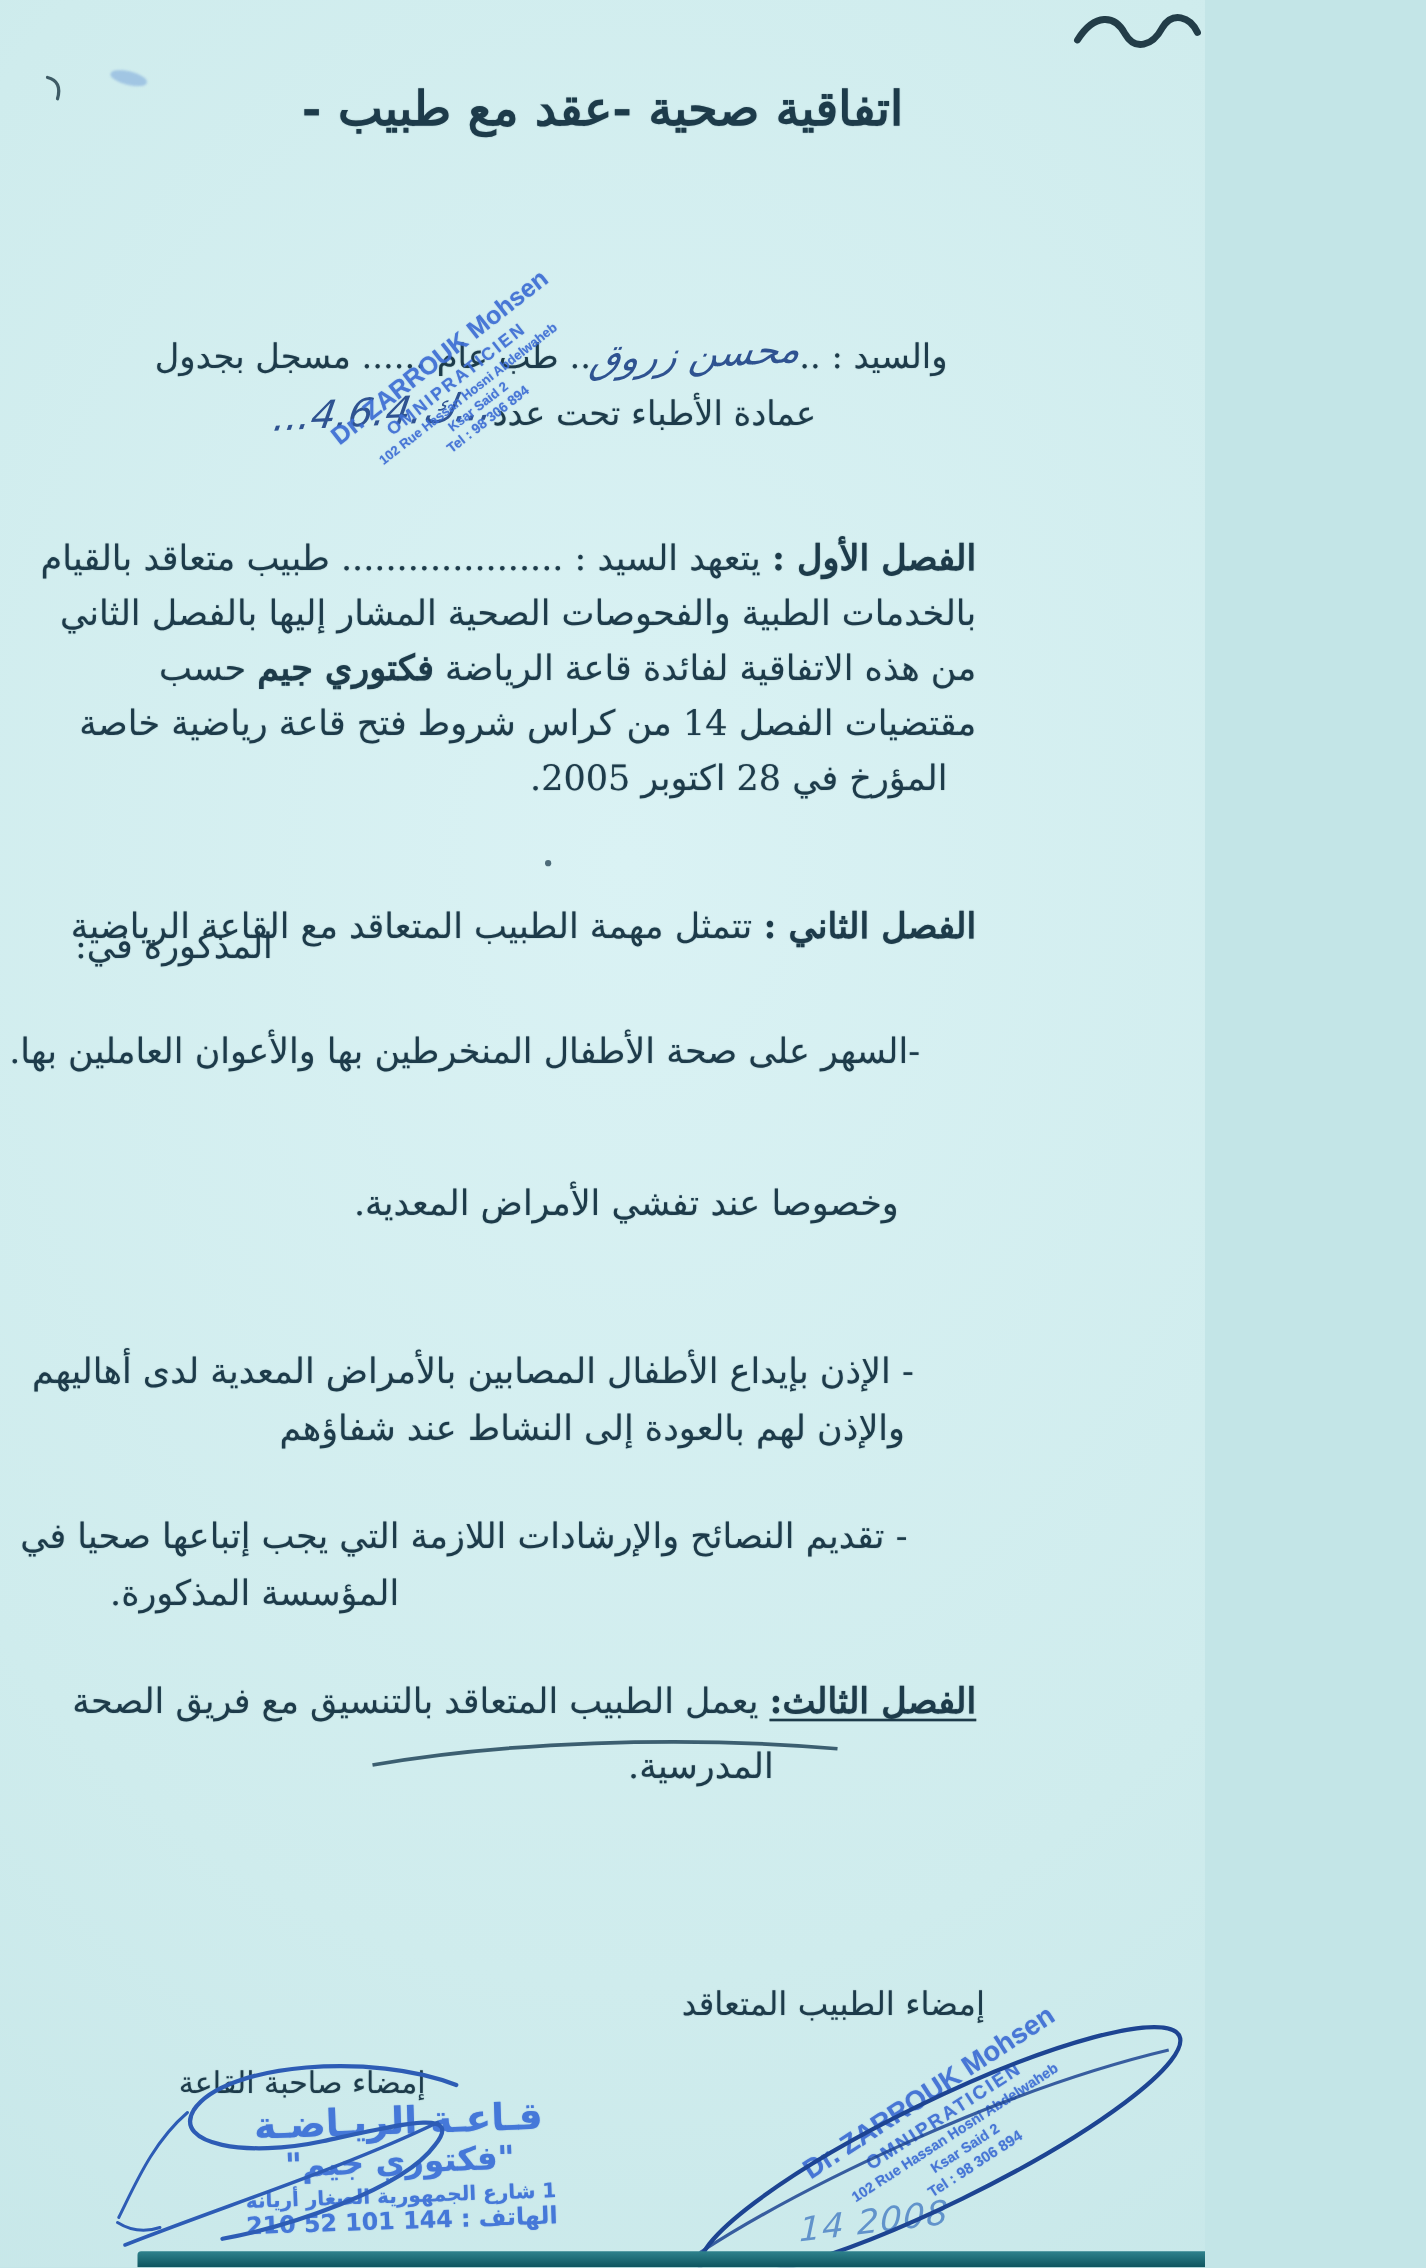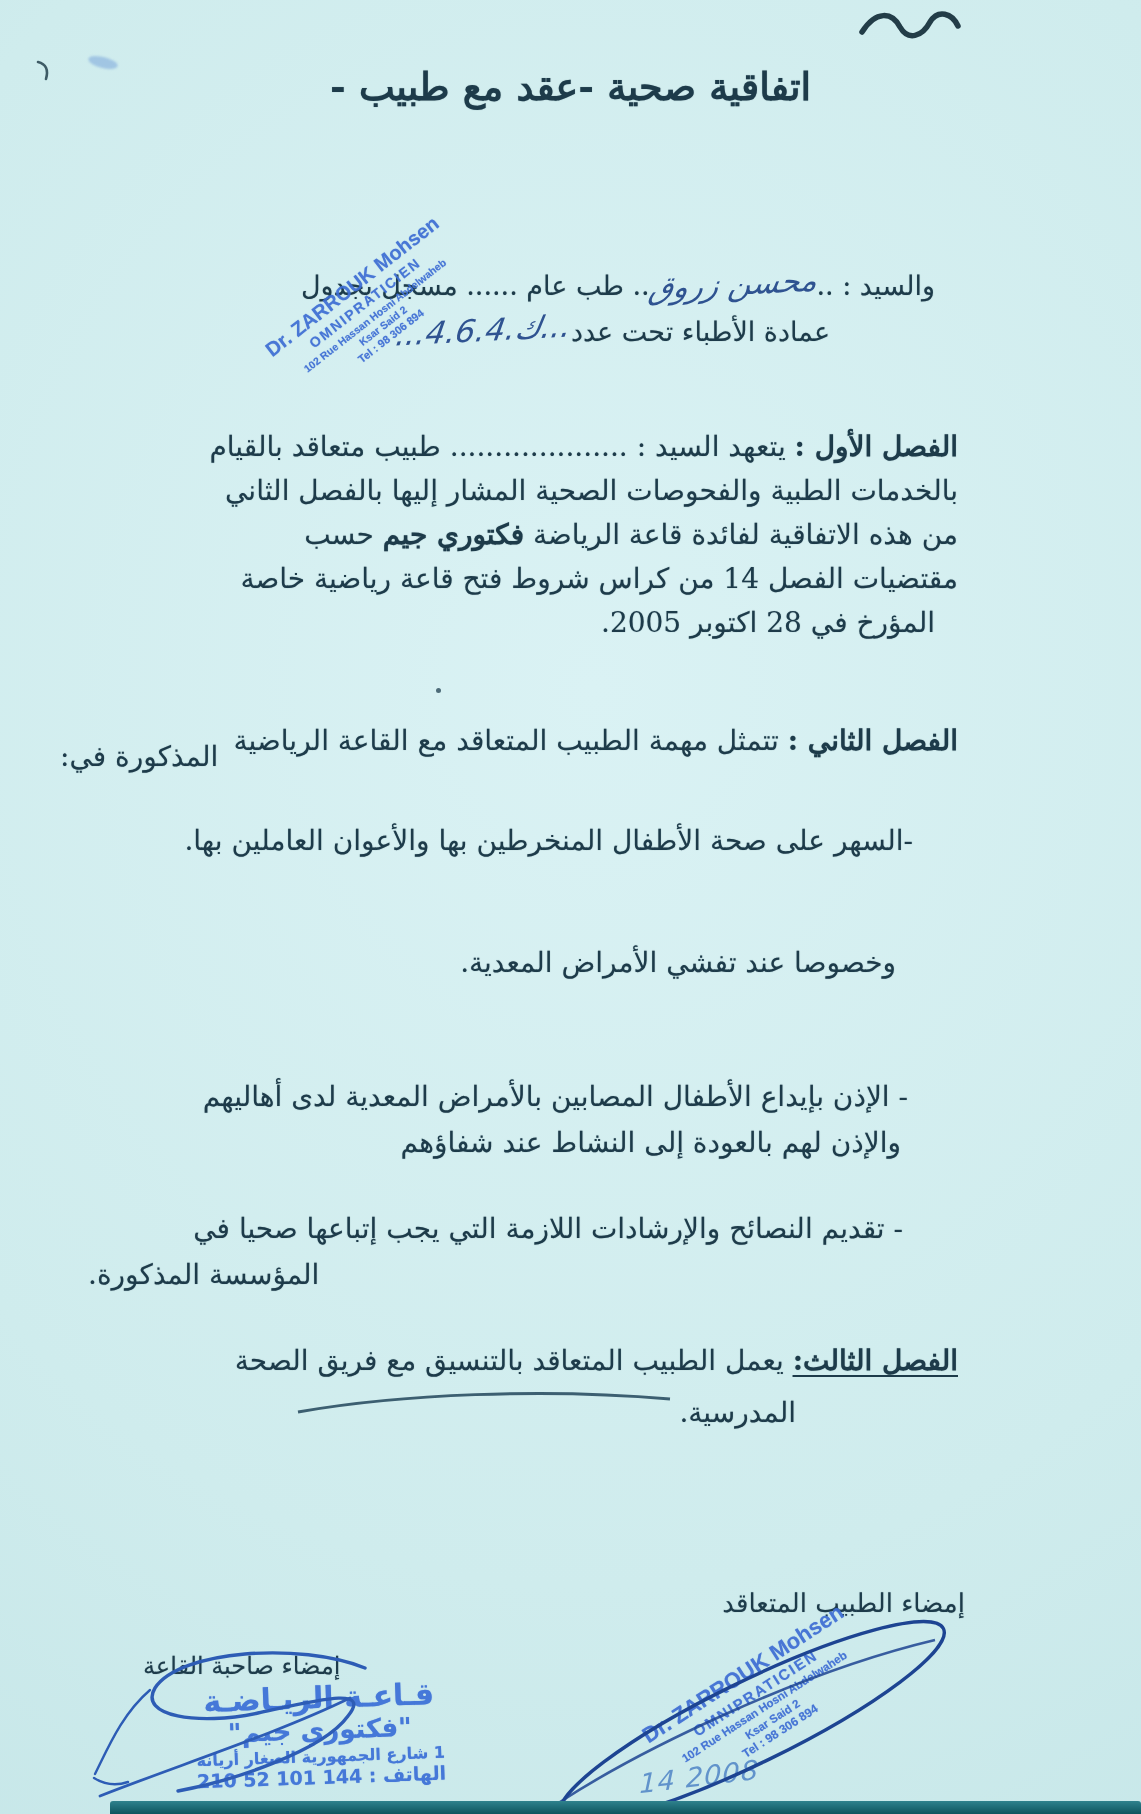--- a/index.html
+++ b/index.html
@@ -1,17 +1,17 @@
 <!DOCTYPE html>
 <html lang="ar"><head>
 <meta charset="utf-8">
 <style>
   html,body{margin:0;padding:0;background:#c3e5e7;}
   .page{
-    position:relative;width:1141px;height:1814px;overflow:hidden;
+    position:relative;width:964px;height:1814px;overflow:hidden;
     background:radial-gradient(ellipse 130% 90% at 52% 38%, #daf2f4 0%, #cfeced 55%, #c2e4e6 100%);
     font-family:"DejaVu Serif","Liberation Serif",serif;
   }
   .ln{
     position:absolute;direction:rtl;white-space:nowrap;
     color:#1d3b4a;font-size:28px;
     text-shadow:0 0 1px rgba(25,55,70,.42);
   }
   .b{font-weight:bold;}
   .u{text-decoration:underline;text-underline-offset:5px;}

